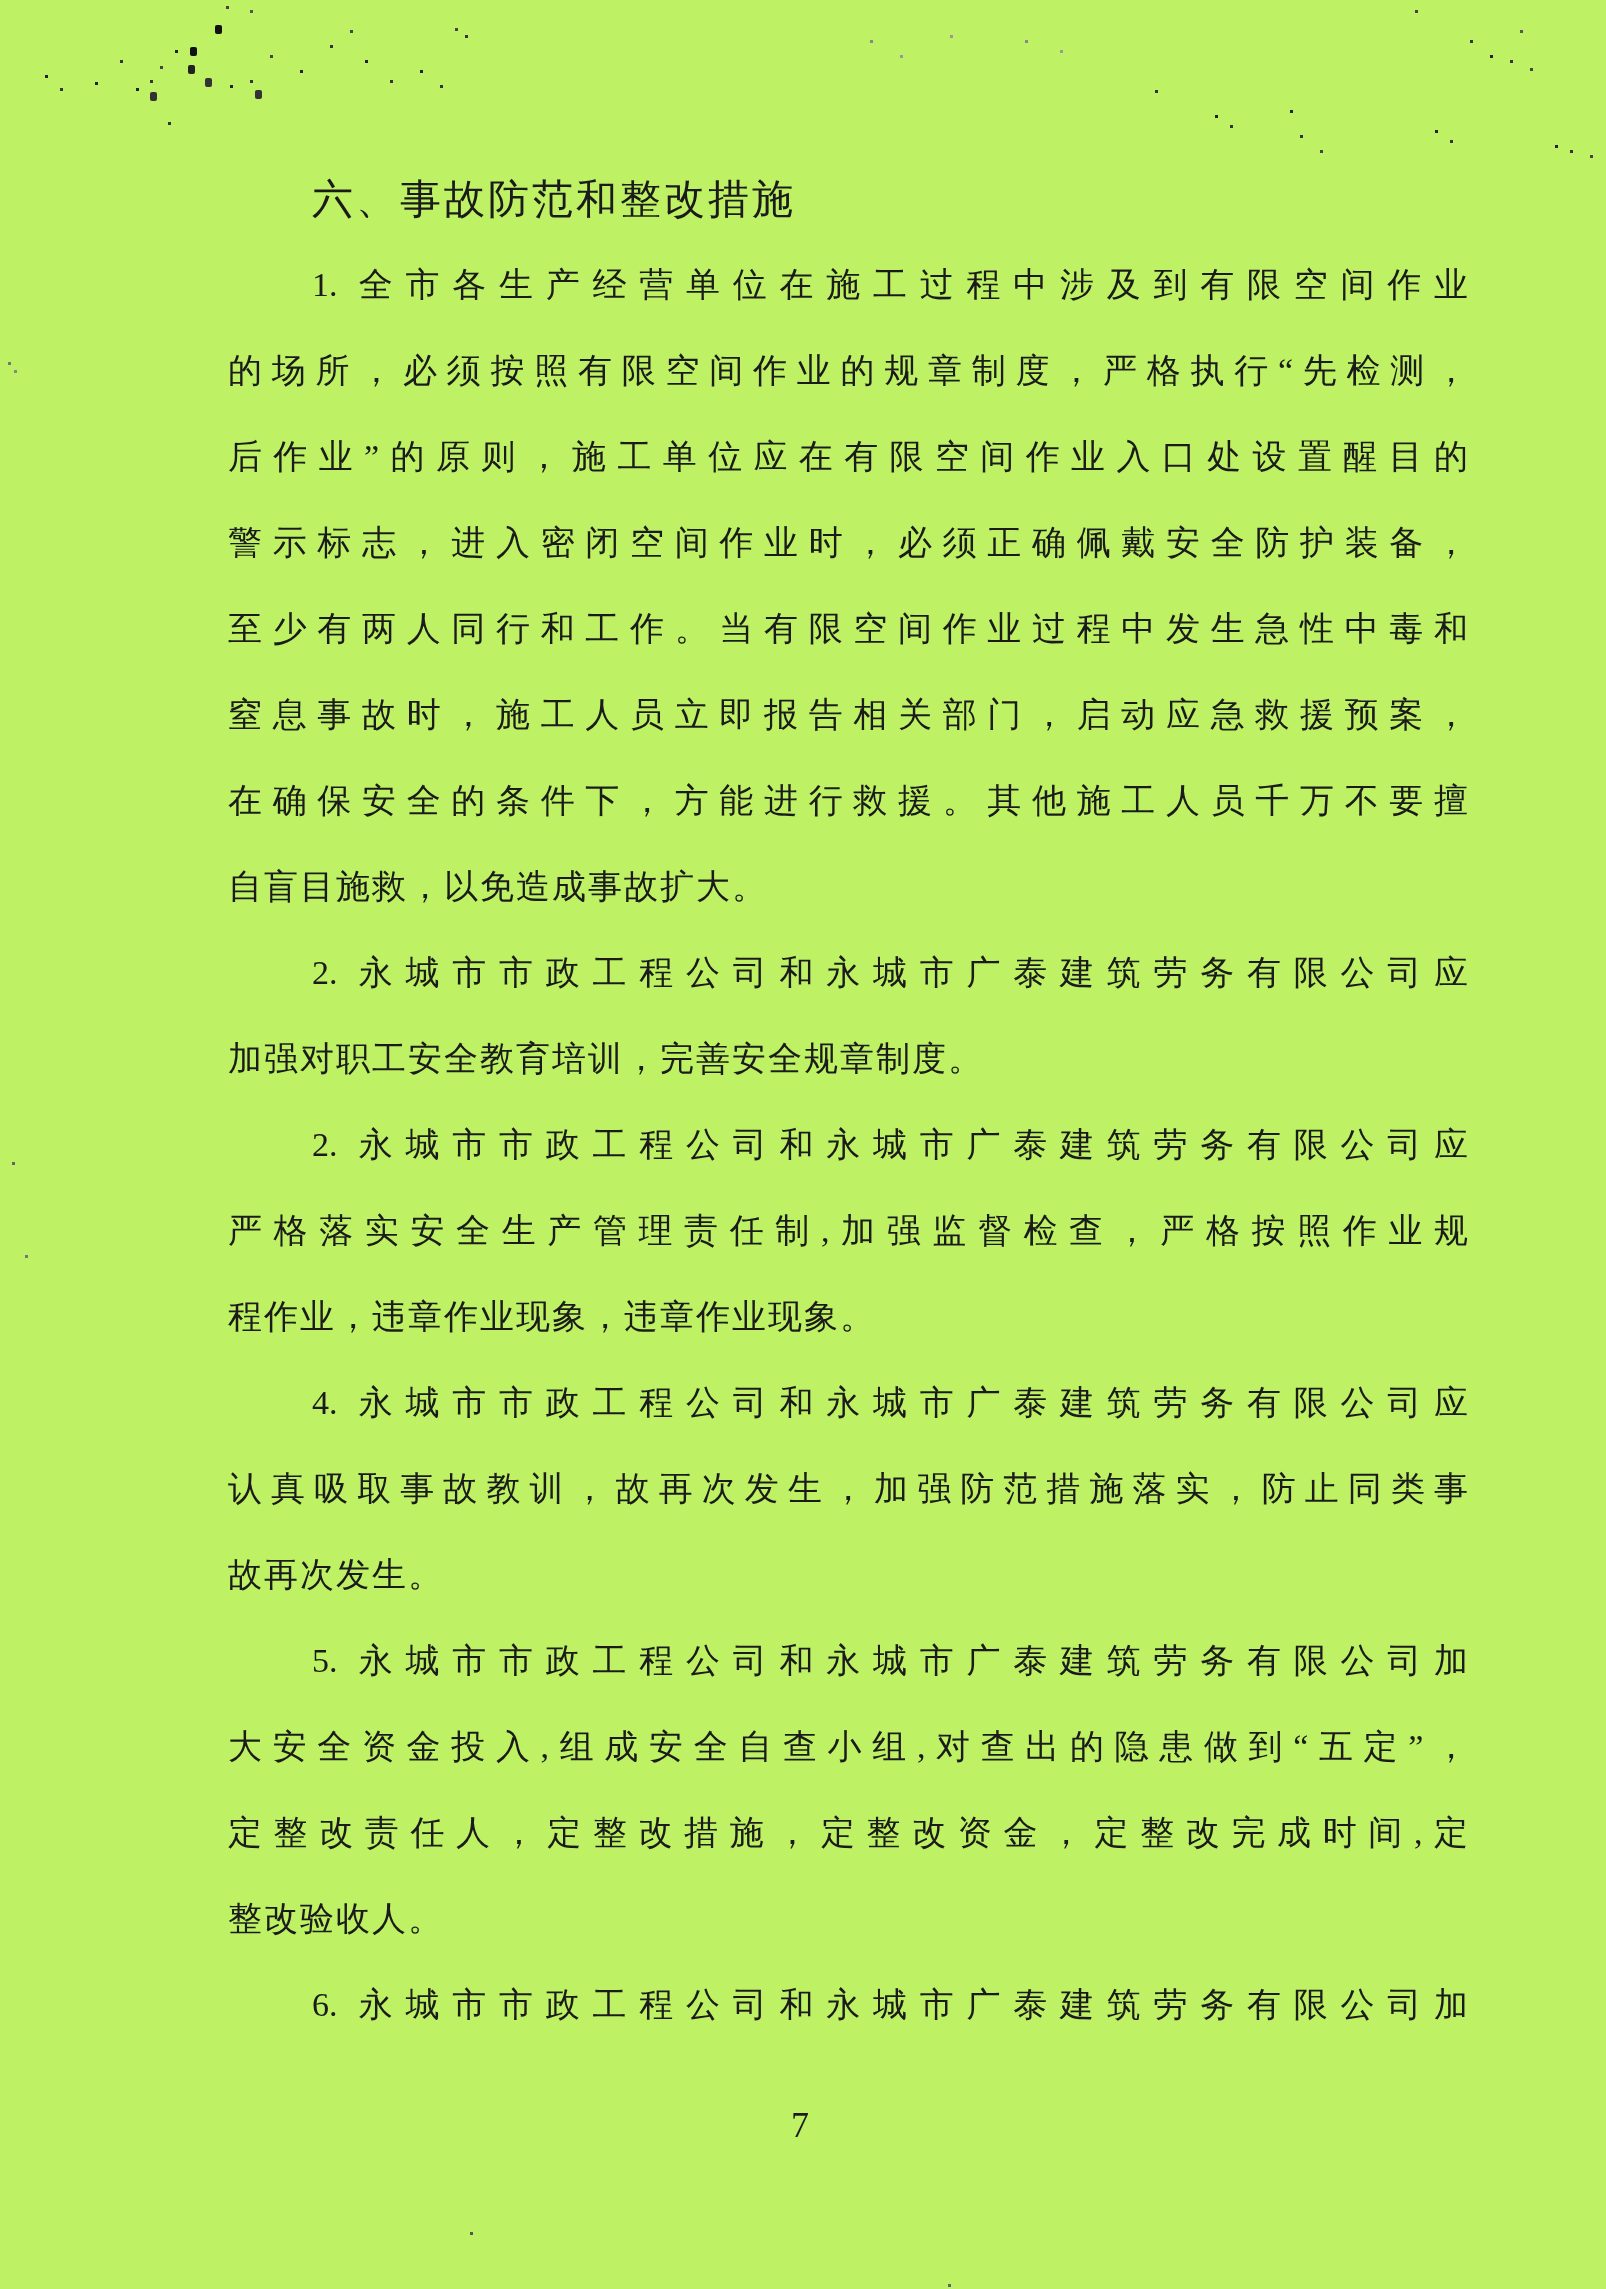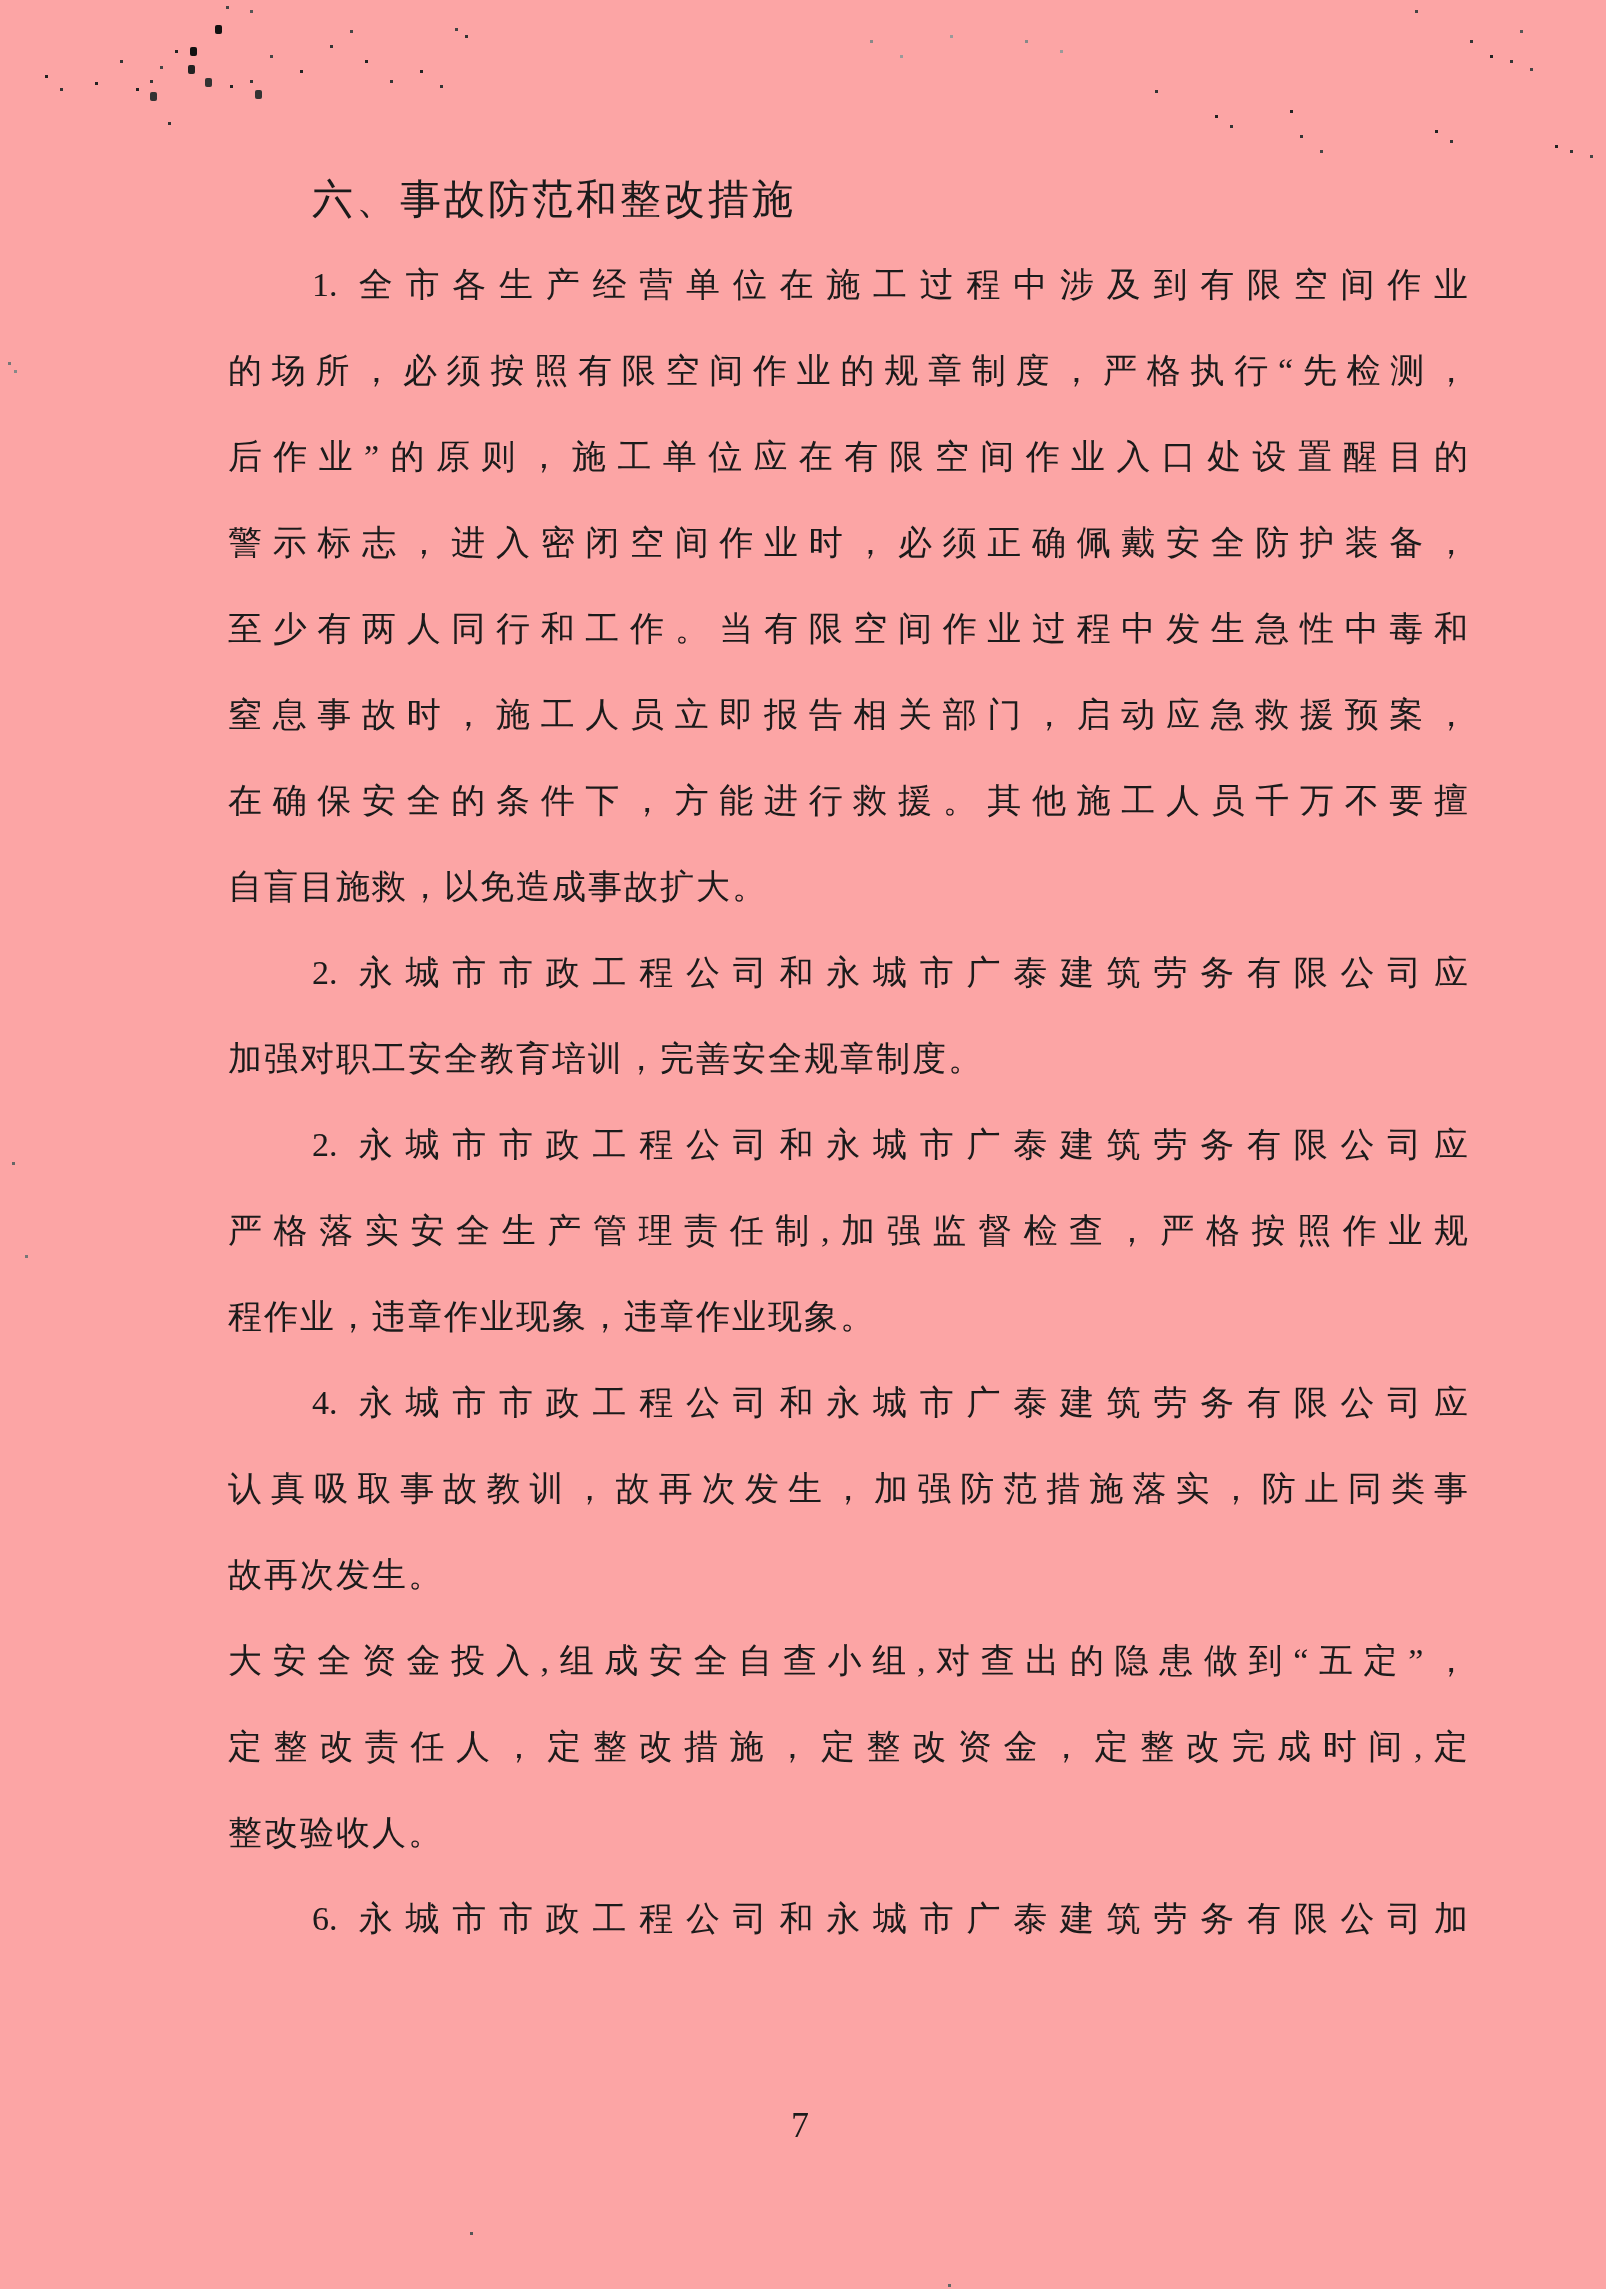--- a/index.html
+++ b/index.html
@@ -4,21 +4,21 @@
 <style>
   html, body {
     margin: 0;
     padding: 0;
     background: #ffffff;
   }
   .page {
     position: relative;
     width: 1606px;
     height: 2289px;
-    background: #fca5a5;
+    background: #bef264;
     overflow: hidden;
     font-family: "Liberation Serif", "DejaVu Serif", serif;
     color: #1b1b1b;
   }
   .textblock {
     position: absolute;
     left: 228px;
     top: 156px;
     width: 1240px;
   }
@@ -116,20 +116,21 @@
         <div class="line justify">在确保安全的条件下，方能进行救援。其他施工人员千万不要擅</div>
         <div class="line">自盲目施救，以免造成事故扩大。</div>
         <div class="line indent justify">2. 永城市市政工程公司和永城市广泰建筑劳务有限公司应</div>
         <div class="line">加强对职工安全教育培训，完善安全规章制度。</div>
         <div class="line indent justify">2. 永城市市政工程公司和永城市广泰建筑劳务有限公司应</div>
         <div class="line justify">严格落实安全生产管理责任制,加强监督检查，严格按照作业规</div>
         <div class="line">程作业，违章作业现象，违章作业现象。</div>
         <div class="line indent justify">4. 永城市市政工程公司和永城市广泰建筑劳务有限公司应</div>
         <div class="line justify">认真吸取事故教训，故再次发生，加强防范措施落实，防止同类事</div>
         <div class="line">故再次发生。</div>
+        <div class="line indent justify">5. 永城市市政工程公司和永城市广泰建筑劳务有限公司加</div>
         <div class="line justify">大安全资金投入,组成安全自查小组,对查出的隐患做到“五定”，</div>
         <div class="line justify">定整改责任人，定整改措施，定整改资金，定整改完成时间,定</div>
         <div class="line">整改验收人。</div>
         <div class="line indent justify">6. 永城市市政工程公司和永城市广泰建筑劳务有限公司加</div>
       </div>
   </div>
 
   <div class="page-number">7</div>
 
 </div>

